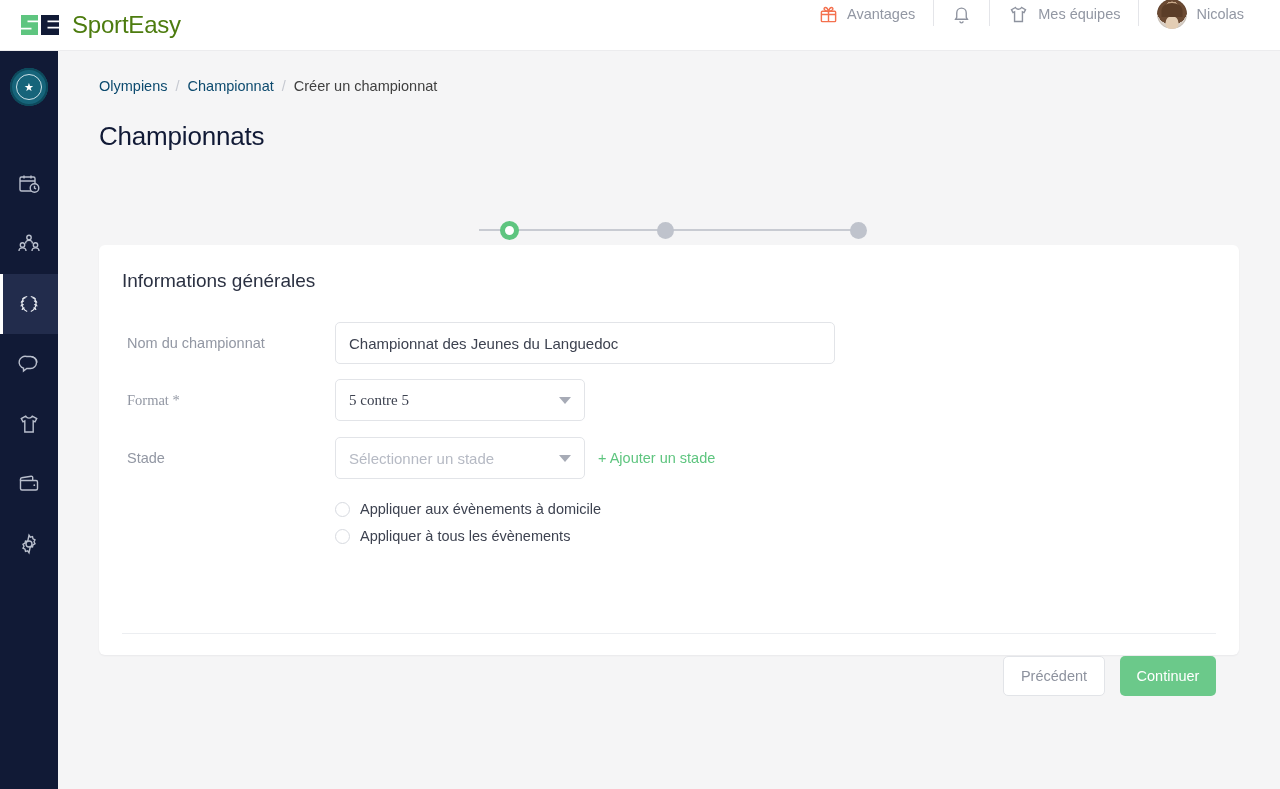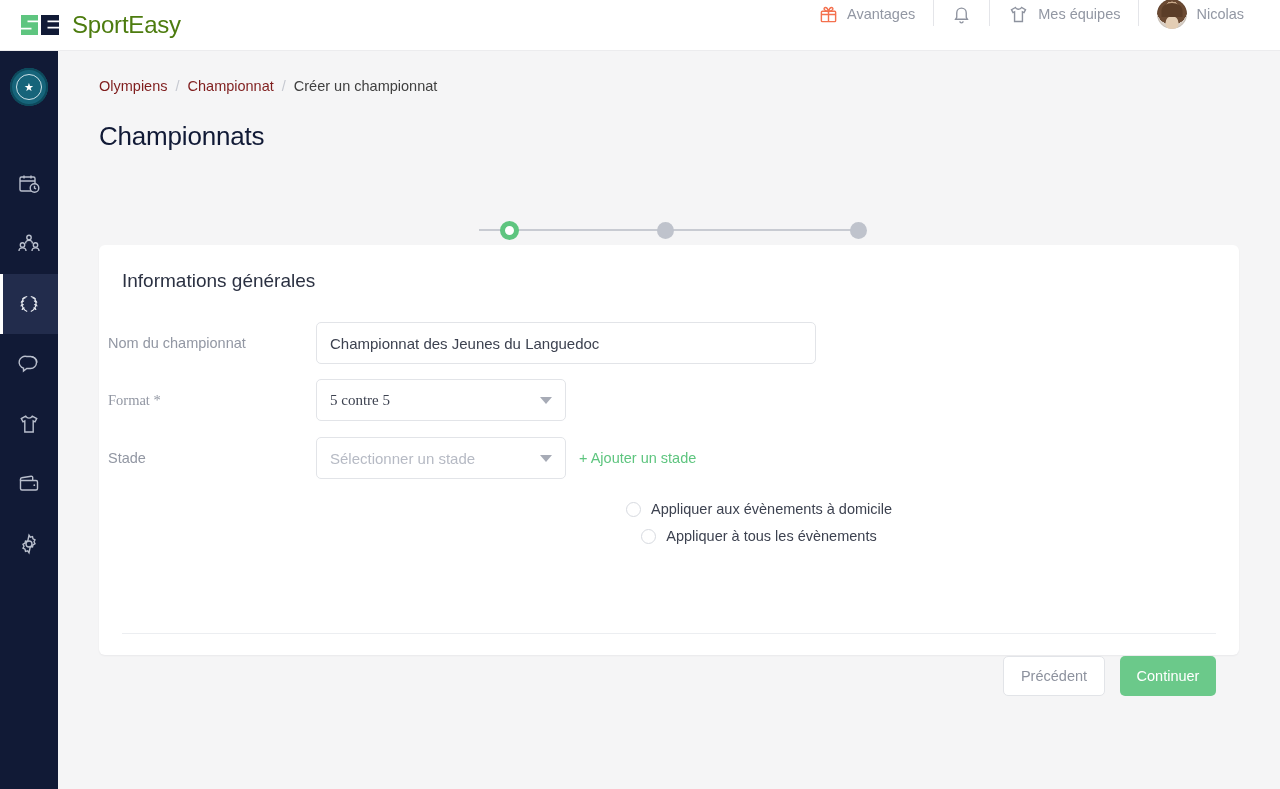--- a/index.html
+++ b/index.html
@@ -94,21 +94,21 @@
   .main {
     position: absolute; top: 51px; left: 58px;
     width: 1222px; height: 738px;
     background: #f5f5f6;
   }
   .breadcrumb {
     position: absolute; top: 27px; left: 41px;
     font-size: 14.5px; color: #9297a3;
     display: flex; align-items: center; gap: 8px;
   }
-  .crumb-link { color: #7f1d1d; cursor: pointer; }
+  .crumb-link { color: #0c4a6e; cursor: pointer; }
   .crumb-sep { color: #c6c9d1; }
   .crumb-current { color: #404040; }
   .page-title {
     position: absolute; top: 70px; left: 41px;
     font-size: 26px; color: #111a36; letter-spacing: -0.2px;
   }
 
   
   .stepper {
     position: absolute; top: 122px; left: 0; width: 1222px;
@@ -144,21 +144,21 @@
     position: absolute; top: 194px; left: 41px;
     width: 1140px; height: 410px;
     background: #ffffff;
     border-radius: 6px;
     box-shadow: 0 1px 2px rgba(16,24,40,.05);
   }
   .card-title {
     position: absolute; top: 25px; left: 23px;
     font-size: 19px; color: #2b3142;
   }
-  .form { position: absolute; top: 77px; left: 9px; width: 1094px; }
+  .form { position: absolute; top: 77px; left: 28px; width: 1094px; }
   .row { display: flex; align-items: center; margin-bottom: 12px; }
   .row-label {
     width: 208px; flex: none;
     font-size: 14.5px; color: #9297a3;
   }
   .txt-input {
     width: 500px; height: 42px;
     border: 1px solid #e2e4e8; border-radius: 5px;
     padding: 0 13px;
     font-size: 15px; color: #3d4250;
@@ -181,21 +181,21 @@
     border-right: 6px solid transparent;
     border-top: 7px solid #a7abb6;
     pointer-events: none;
   }
   .add-link {
     margin-left: 13px; font-size: 14.5px; color: #5ec57f;
     cursor: pointer; white-space: nowrap;
   }
   .radio-row {
     display: flex; align-items: center;
-    margin-left: 208px; margin-top: 9px; cursor: pointer; justify-content: center;
+    margin-left: 208px; margin-top: 9px; cursor: pointer;
   }
   .radio {
     width: 15px; height: 15px; border-radius: 50%;
     border: 1.5px solid #d7dae0; background: #fff;
     margin-right: 10px; flex: none;
   }
   .radio-label { font-size: 14.5px; color: #3d4250; }
 
   .divider {
     position: absolute; left: 23px; top: 388px;

